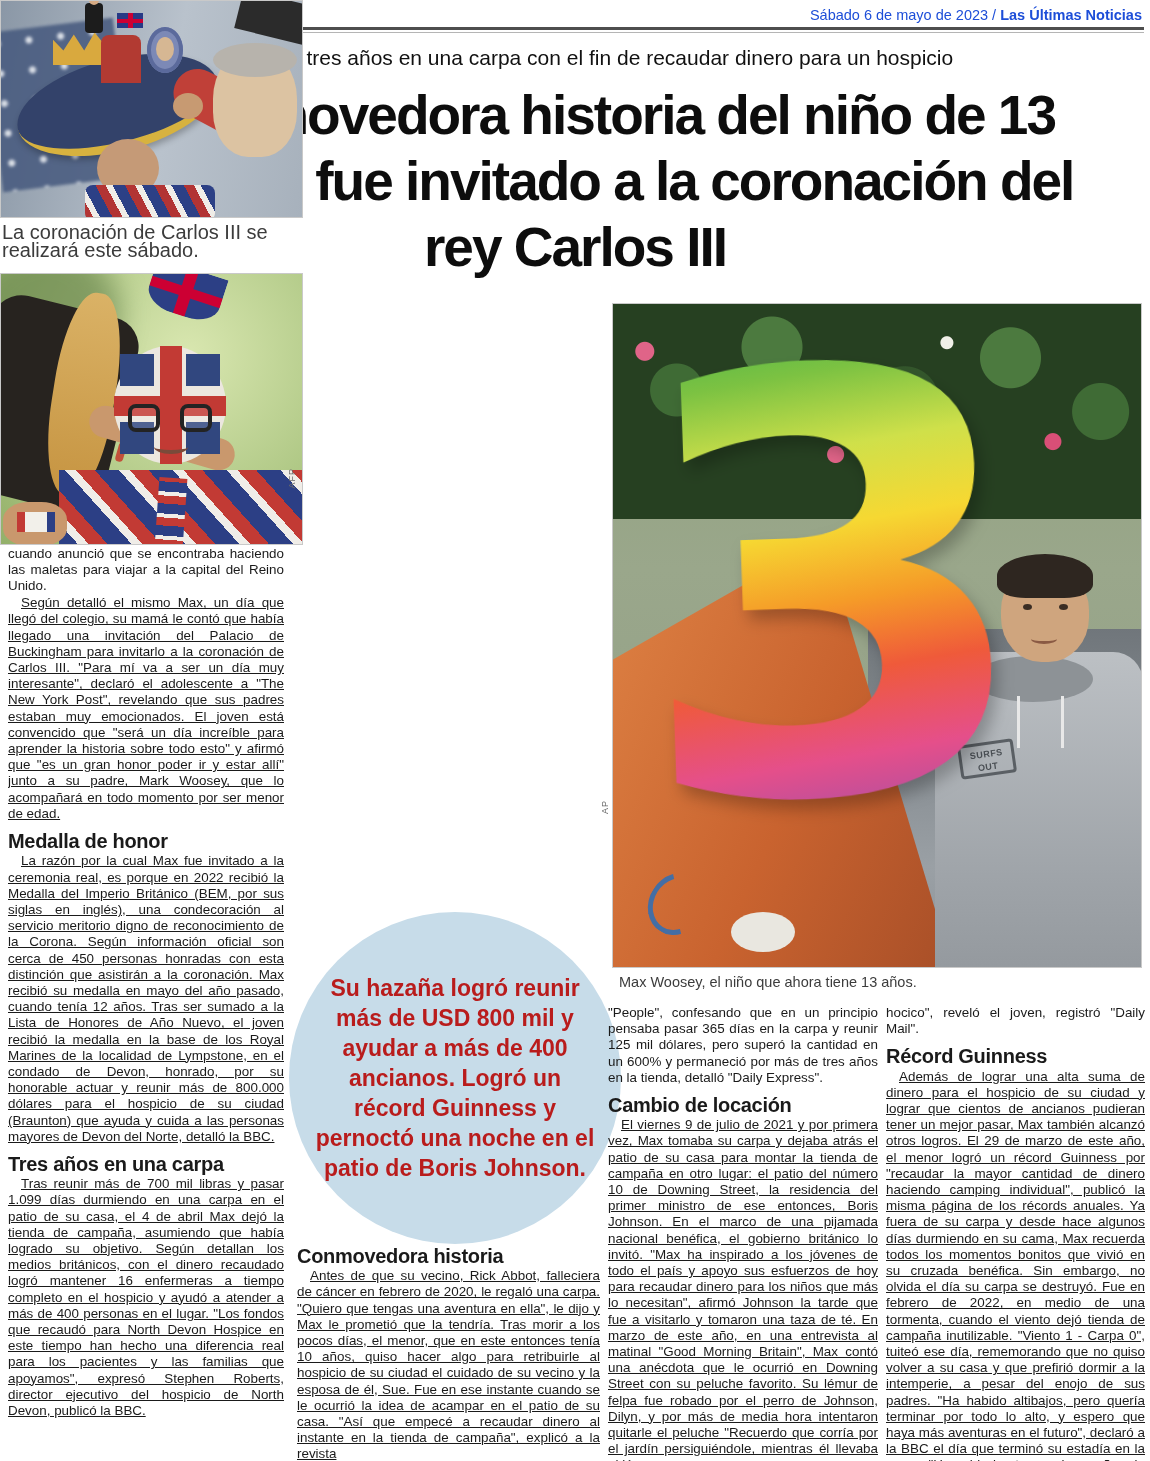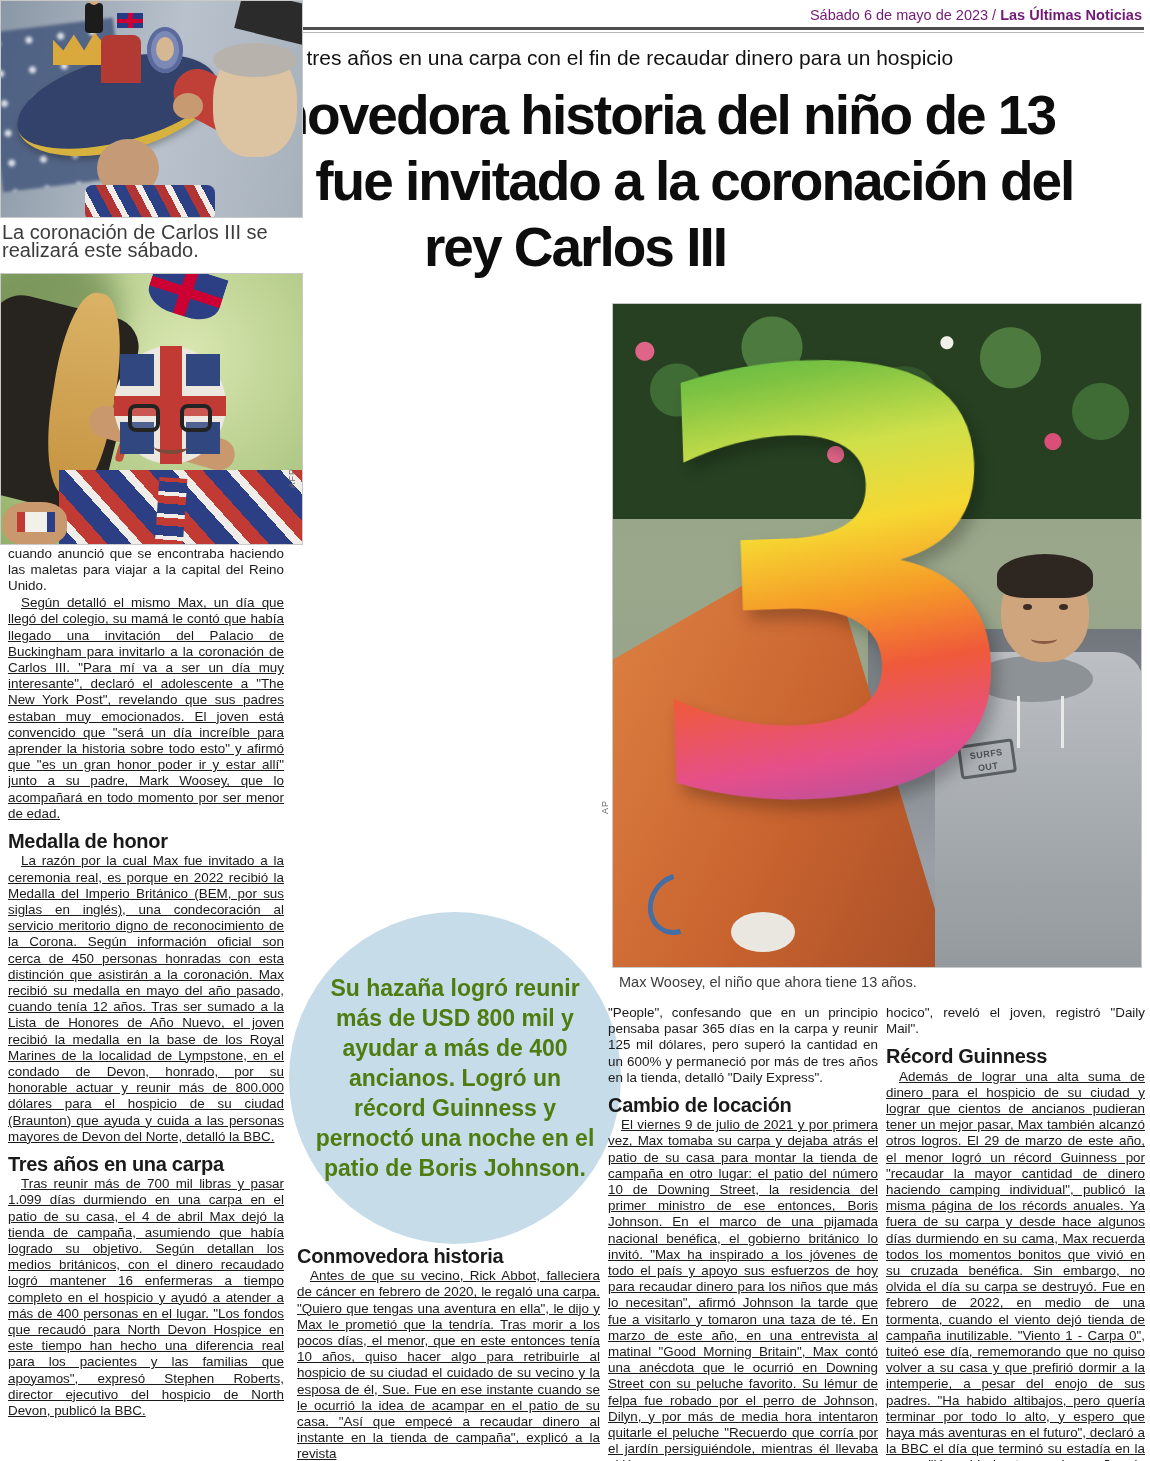--- a/index.html
+++ b/index.html
@@ -11,21 +11,21 @@
   
   .badge {
     position:absolute; left:6px; top:4px; width:25px; height:20px;
     background:#8d8d8d; color:#fff; font-weight:bold; font-size:14px;
     display:flex; align-items:center; justify-content:center;
   }
   .section-title {
     position:absolute; left:40px; top:2px; font-size:21px; font-weight:bold;
     letter-spacing:1.5px; color:#111;
   }
-  .dateline { position:absolute; right:8px; top:7px; font-size:14.5px; color:#701a75; }
+  .dateline { position:absolute; right:8px; top:7px; font-size:14.5px; color:#1d4ed8; }
   .dateline b { font-weight:bold; }
   .rule1 { position:absolute; left:6px; right:6px; top:27px; height:3px; background:#4e4e4e; }
   .rule2 { position:absolute; left:6px; right:6px; top:32px; height:1px; background:#b5b5b5; }
 
   
   .kicker {
     position:absolute; left:0; right:0; top:46px; text-align:center;
     font-size:21px; color:#111;
   }
   .headline {
@@ -231,21 +231,21 @@
       </div>
       <div class="p2-shirt"></div>
       <div class="p2-tie"></div>
       <div class="p2-kit"></div>
     </div>
   </div>
 
   <div class="credit" style="left:287px; top:468px;">AFP</div>
   <div class="credit" style="left:600px; top:800px;">AP</div>
 
-  <div class="pullquote" id="pullquote" style="background: rgb(199, 220, 233); color: #4d7c0f;">
+  <div class="pullquote" id="pullquote" style="background: rgb(199, 220, 233); color: #b91c1c;">
     <span>Su hazaña logró reunir más de USD 800 mil y ayudar a más de 400 ancianos. Logró un récord Guinness y pernoctó una noche en el patio de Boris Johnson.</span>
   </div>
 
   <div class="col" id="col2-bottom">
     <h2 class="h2" style="margin-top:8px;">Conmovedora historia</h2>
     <p class="ind">Antes de que su vecino, Rick Abbot, falleciera de cáncer en febrero de 2020, le regaló una carpa. "Quiero que tengas una aventura en ella", le dijo y Max le prometió que la tendría. Tras morir a los pocos días, el menor, que en este entonces tenía 10 años, quiso hacer algo para retribuirle al hospicio de su ciudad el cuidado de su vecino y la esposa de él, Sue. Fue en ese instante cuando se le ocurrió la idea de acampar en el patio de su casa. "Así que empecé a recaudar dinero al instante en la tienda de campaña", explicó a la revista</p>
   </div>
 
   <div id="photo3">
     <div class="p3-foliage"></div>

